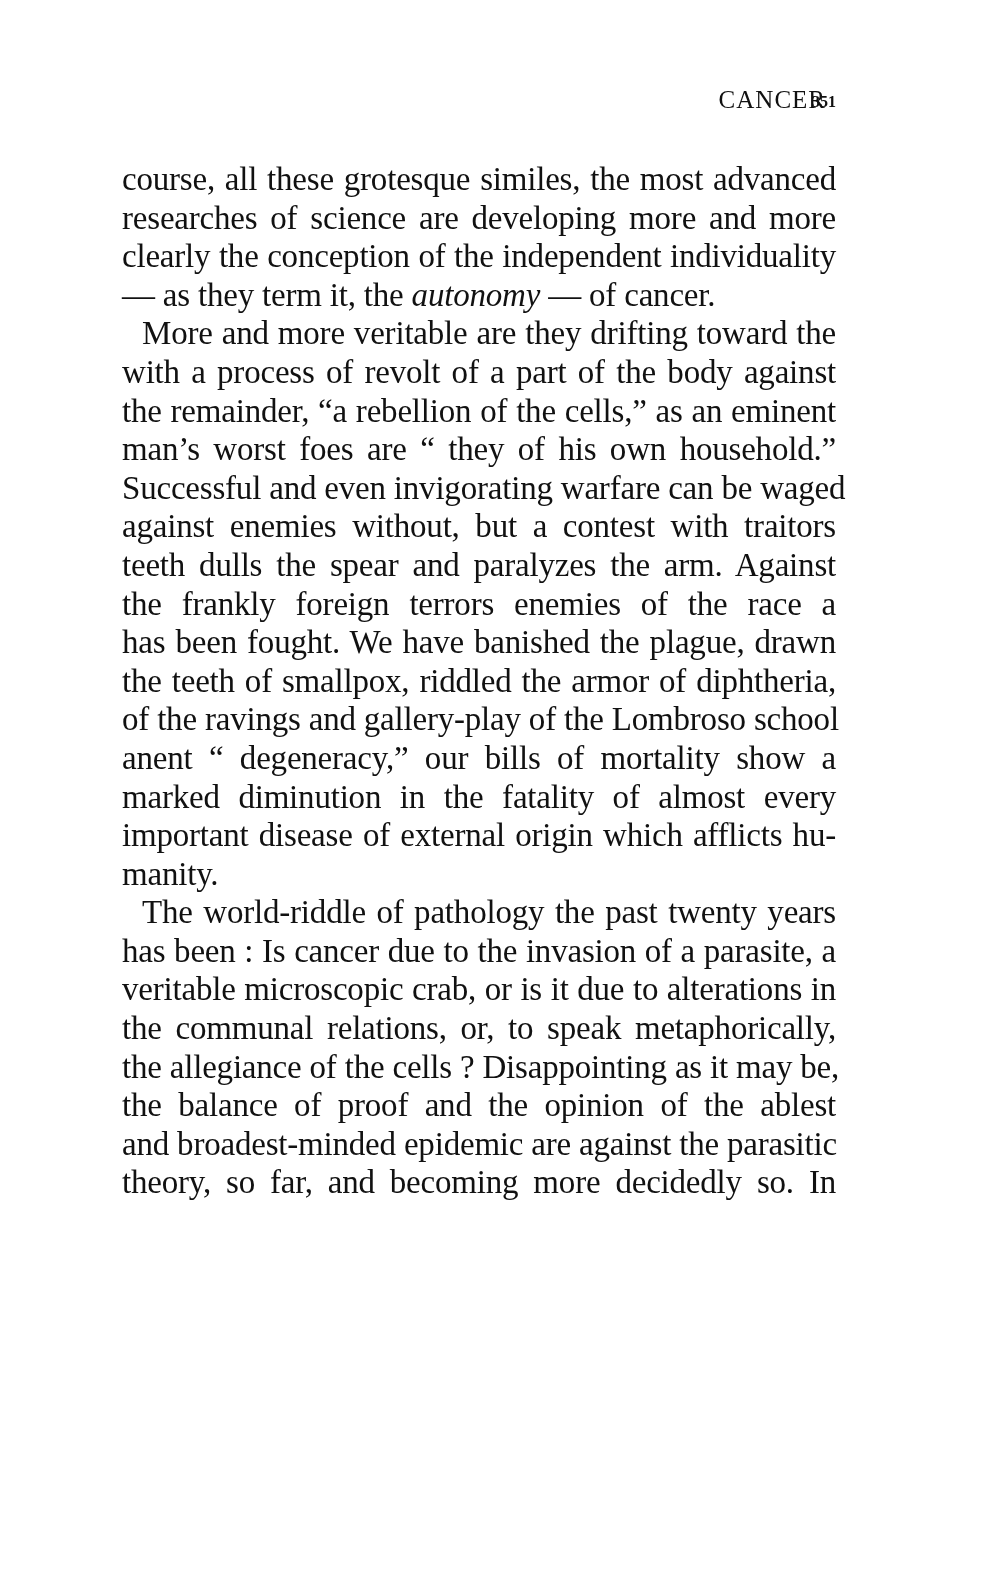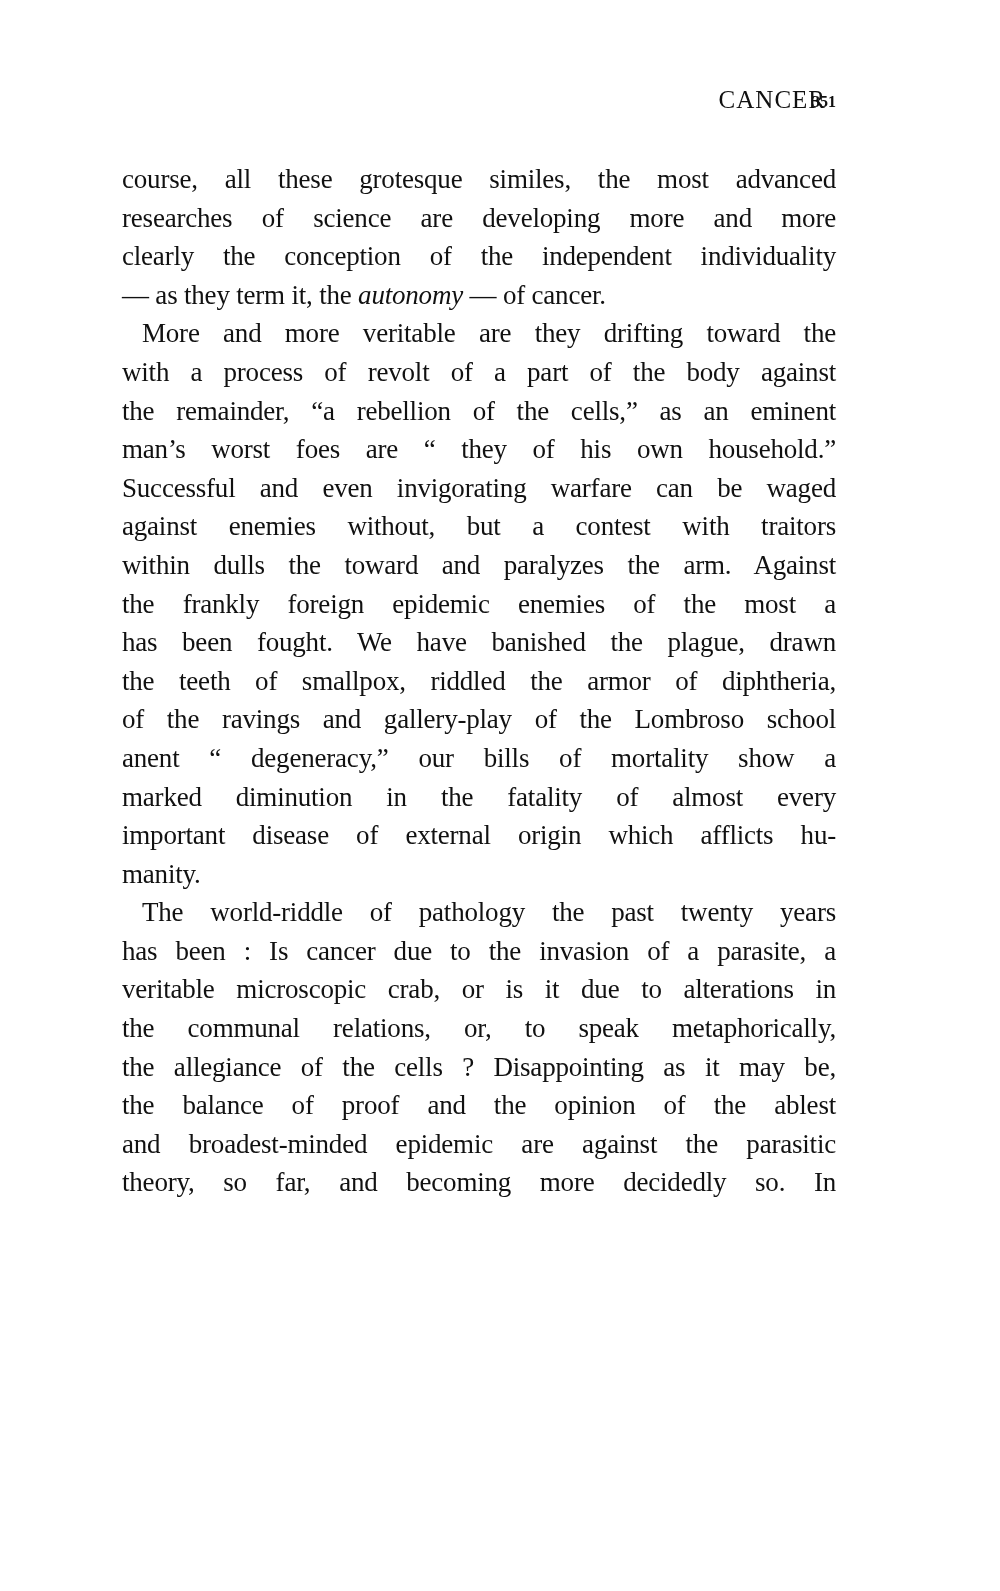--- a/index.html
+++ b/index.html
@@ -48,21 +48,21 @@
     .body-text {
       position: absolute;
       left: 122px;
       top: 160px;
       width: 714px;
     }
     .line {
       display: block;
       height: 38.6px;
       line-height: 38.6px;
-      font-size: 27px;
+      font-size: 33px;
       white-space: nowrap;
       text-align: justify;
       text-align-last: justify;
       letter-spacing: -0.2px;
     }
     .line.last {
       text-align-last: left;
     }
     .line.indent {
       padding-left: 20px;
@@ -90,22 +90,22 @@
       <span class="line last"><span>— as they term it, the </span><em>autonomy</em><span> — of cancer.</span></span>
     </div>
 
     <div>
       <span class="line indent">More and more veritable are they drifting toward the</span>
       <span class="line">with a process of revolt of a part of the body against</span>
       <span class="line">the remainder, “a rebellion of the cells,” as an eminent</span>
       <span class="line">man’s worst foes are “ they of his own household.”</span>
       <span class="line">Successful and even invigorating warfare can be waged</span>
       <span class="line">against enemies without, but a contest with traitors</span>
-      <span class="line">within dulls the toward and paralyzes the arm.  Against</span>
-      <span class="line">the frankly foreign epidemic enemies of the most a</span>
+      <span class="line">teeth dulls the spear and paralyzes the arm.  Against</span>
+      <span class="line">the frankly foreign terrors enemies of the race a</span>
       <span class="line">has been fought.  We have banished the plague, drawn</span>
       <span class="line">the teeth of smallpox, riddled the armor of diphtheria,</span>
       <span class="line">of the ravings and gallery-play of  the Lombroso school</span>
       <span class="line">anent “ degeneracy,” our bills of mortality show a</span>
       <span class="line">marked diminution in the fatality of almost every</span>
       <span class="line">important disease of external origin which afflicts hu-</span>
       <span class="line last">manity.</span>
     </div>
 
     <div>

